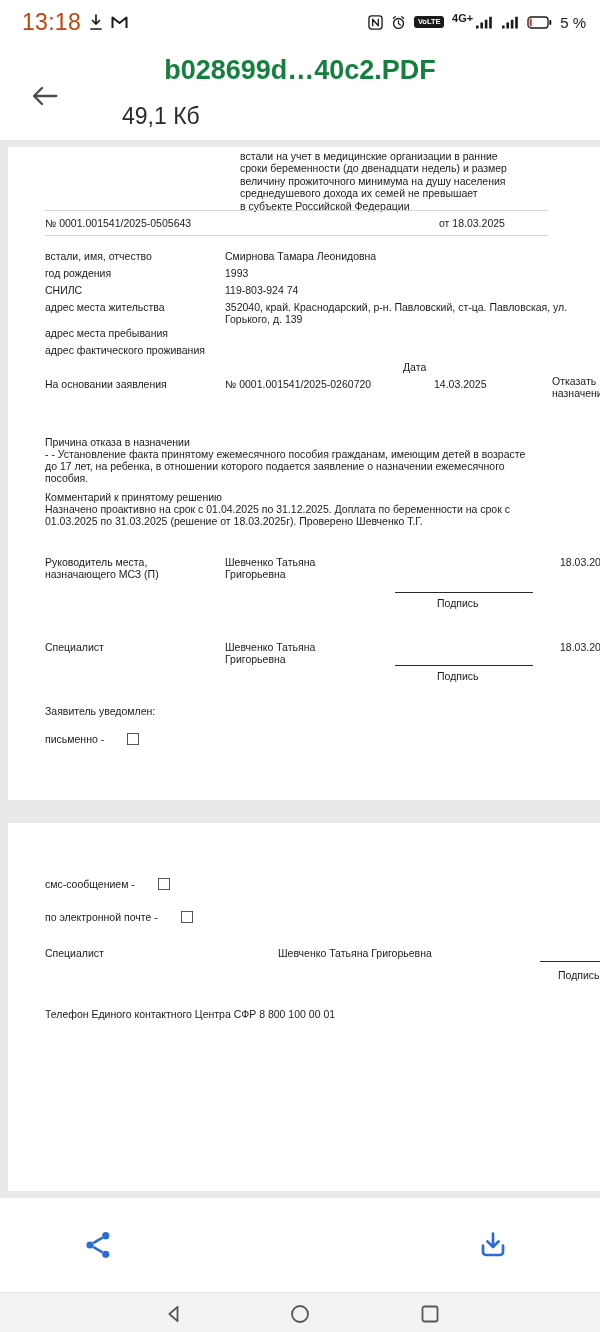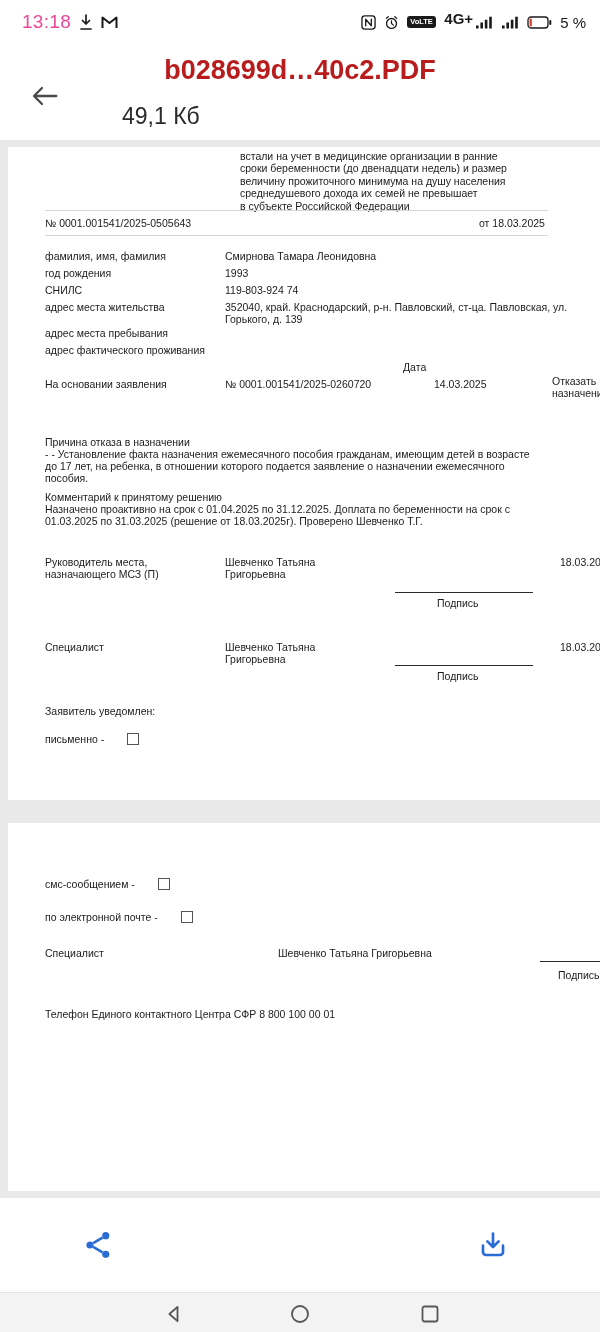--- a/index.html
+++ b/index.html
@@ -6,33 +6,33 @@
   html,body { background:#ffffff; }
   .screen { position:relative; width:600px; height:1332px; background:#ffffff;
             font-family:"Liberation Sans", sans-serif; overflow:hidden; }
   .abs { position:absolute; }
 
   
   .status-bar { position:absolute; top:0; left:0; width:600px; height:44px;
                 display:flex; justify-content:space-between; align-items:center;
                 padding:0 14px 0 22px; background:#fff; }
   .sb-left, .sb-right { display:flex; align-items:center; gap:8px; }
-  .sb-time { font-size:19px; color:#ec4899; letter-spacing:.3px; }
+  .sb-time { font-size:23px; color:#c2410c; letter-spacing:.3px; }
   .volte { background:#1a1a1a; color:#fff; font-size:7.5px; font-weight:bold;
            padding:2.5px 3.5px; border-radius:3px; line-height:1; }
-  .net { font-size:15px; font-weight:bold; color:#1a1a1a; position:relative; top:-4px; margin-right:-6px; }
+  .net { font-size:11px; font-weight:bold; color:#1a1a1a; position:relative; top:-4px; margin-right:-6px; }
   .sb-batt { font-size:15px; color:#1a1a1a; }
   .icon { display:inline-flex; align-items:center; justify-content:center; }
 
   
   .app-header { position:absolute; top:44px; left:0; width:600px; height:96px; background:#fff; }
   .back-btn { position:absolute; left:28px; top:38px; width:32px; height:28px;
               display:flex; align-items:center; justify-content:center; cursor:pointer; }
   .pdf-title { position:absolute; top:11px; left:0; width:600px; text-align:center;
-               font-size:27px; font-weight:bold; color:#b91c1c; }
+               font-size:27px; font-weight:bold; color:#15803d; }
   .file-size { position:absolute; top:59px; left:122px; font-size:23px; color:#2b2b2b; }
 
   
   .pdf-viewport { position:absolute; top:140px; left:0; width:600px; height:1058px;
                   background:#e9e9e9; overflow:hidden; }
   .page { position:absolute; left:8px; width:640px; background:#ffffff; }
   .page1 { top:7px; height:653px; }
   .page2 { top:683px; height:368px; }
 
   .doc { font-size:10.5px; color:#1b1b1b; line-height:12px; }
@@ -133,28 +133,28 @@
         <div>встали на учет в медицинские организации в ранние</div>
         <div>сроки беременности (до двенадцати недель) и размер</div>
         <div>величину прожиточного минимума на душу населения</div>
         <div>среднедушевого дохода их семей не превышает</div>
         <div>в субъекте Российской Федерации</div>
       </div>
 
       <div class="abs hline" style="left:37px;top:63px;width:503px"></div>
 
       <div class="abs doc b nowrap" style="left:37px;top:70px">№ 0001.001541/2025-0505643</div>
-      <div class="abs doc nowrap" style="left:471px;top:70px">
+      <div class="abs doc nowrap" style="left:431px;top:70px">
         <span>от</span>
         <span class="b">18.03.2025</span>
       </div>
 
       <div class="abs hline" style="left:37px;top:88px;width:503px"></div>
 
-      <div class="abs doc" style="left:37px;top:103px;width:175px">фамилия, имя, фамилия</div>
+      <div class="abs doc" style="left:37px;top:103px;width:175px">встали, имя, отчество</div>
       <div class="abs doc b" style="left:217px;top:103px">Смирнова Тамара Леонидовна</div>
 
       <div class="abs doc" style="left:37px;top:120px;width:175px">год рождения</div>
       <div class="abs doc b" style="left:217px;top:120px">1993</div>
 
       <div class="abs doc" style="left:37px;top:137px;width:175px">СНИЛС</div>
       <div class="abs doc b" style="left:217px;top:137px">119-803-924 74</div>
 
       <div class="abs doc" style="left:37px;top:154px;width:175px">адрес места жительства</div>
       <div class="abs doc b" style="left:217px;top:154px;width:345px">352040, край. Краснодарский, р-н. Павловский, ст-ца. Павловская, ул. Горького, д. 139</div>
@@ -166,21 +166,21 @@
       <div class="abs doc b nowrap" style="left:217px;top:231px">№ 0001.001541/2025-0260720</div>
       <div class="abs doc" style="left:395px;top:214px">Дата</div>
       <div class="abs doc b nowrap" style="left:426px;top:231px">14.03.2025</div>
       <div class="abs doc b lines" style="left:544px;top:228px">
         <div>Отказать в</div>
         <div>назначении</div>
       </div>
 
       <div class="abs doc" style="left:37px;top:289px">Причина отказа в назначении</div>
       <div class="abs doc b lines" style="left:37px;top:301px">
-        <div>- - Установление факта назначения ежемесячного пособия гражданам, имеющим детей в возрасте</div>
+        <div>- - Установление факта принятому ежемесячного пособия гражданам, имеющим детей в возрасте</div>
         <div>до 17 лет, на ребенка, в отношении которого подается заявление о назначении ежемесячного</div>
         <div>пособия.</div>
       </div>
 
       <div class="abs doc" style="left:37px;top:344px">Комментарий к принятому решению</div>
       <div class="abs doc b lines" style="left:37px;top:356px">
         <div>Назначено проактивно на срок с 01.04.2025 по 31.12.2025. Доплата по беременности на срок с</div>
         <div>01.03.2025 по 31.03.2025 (решение от 18.03.2025г). Проверено Шевченко Т.Г.</div>
       </div>
 

